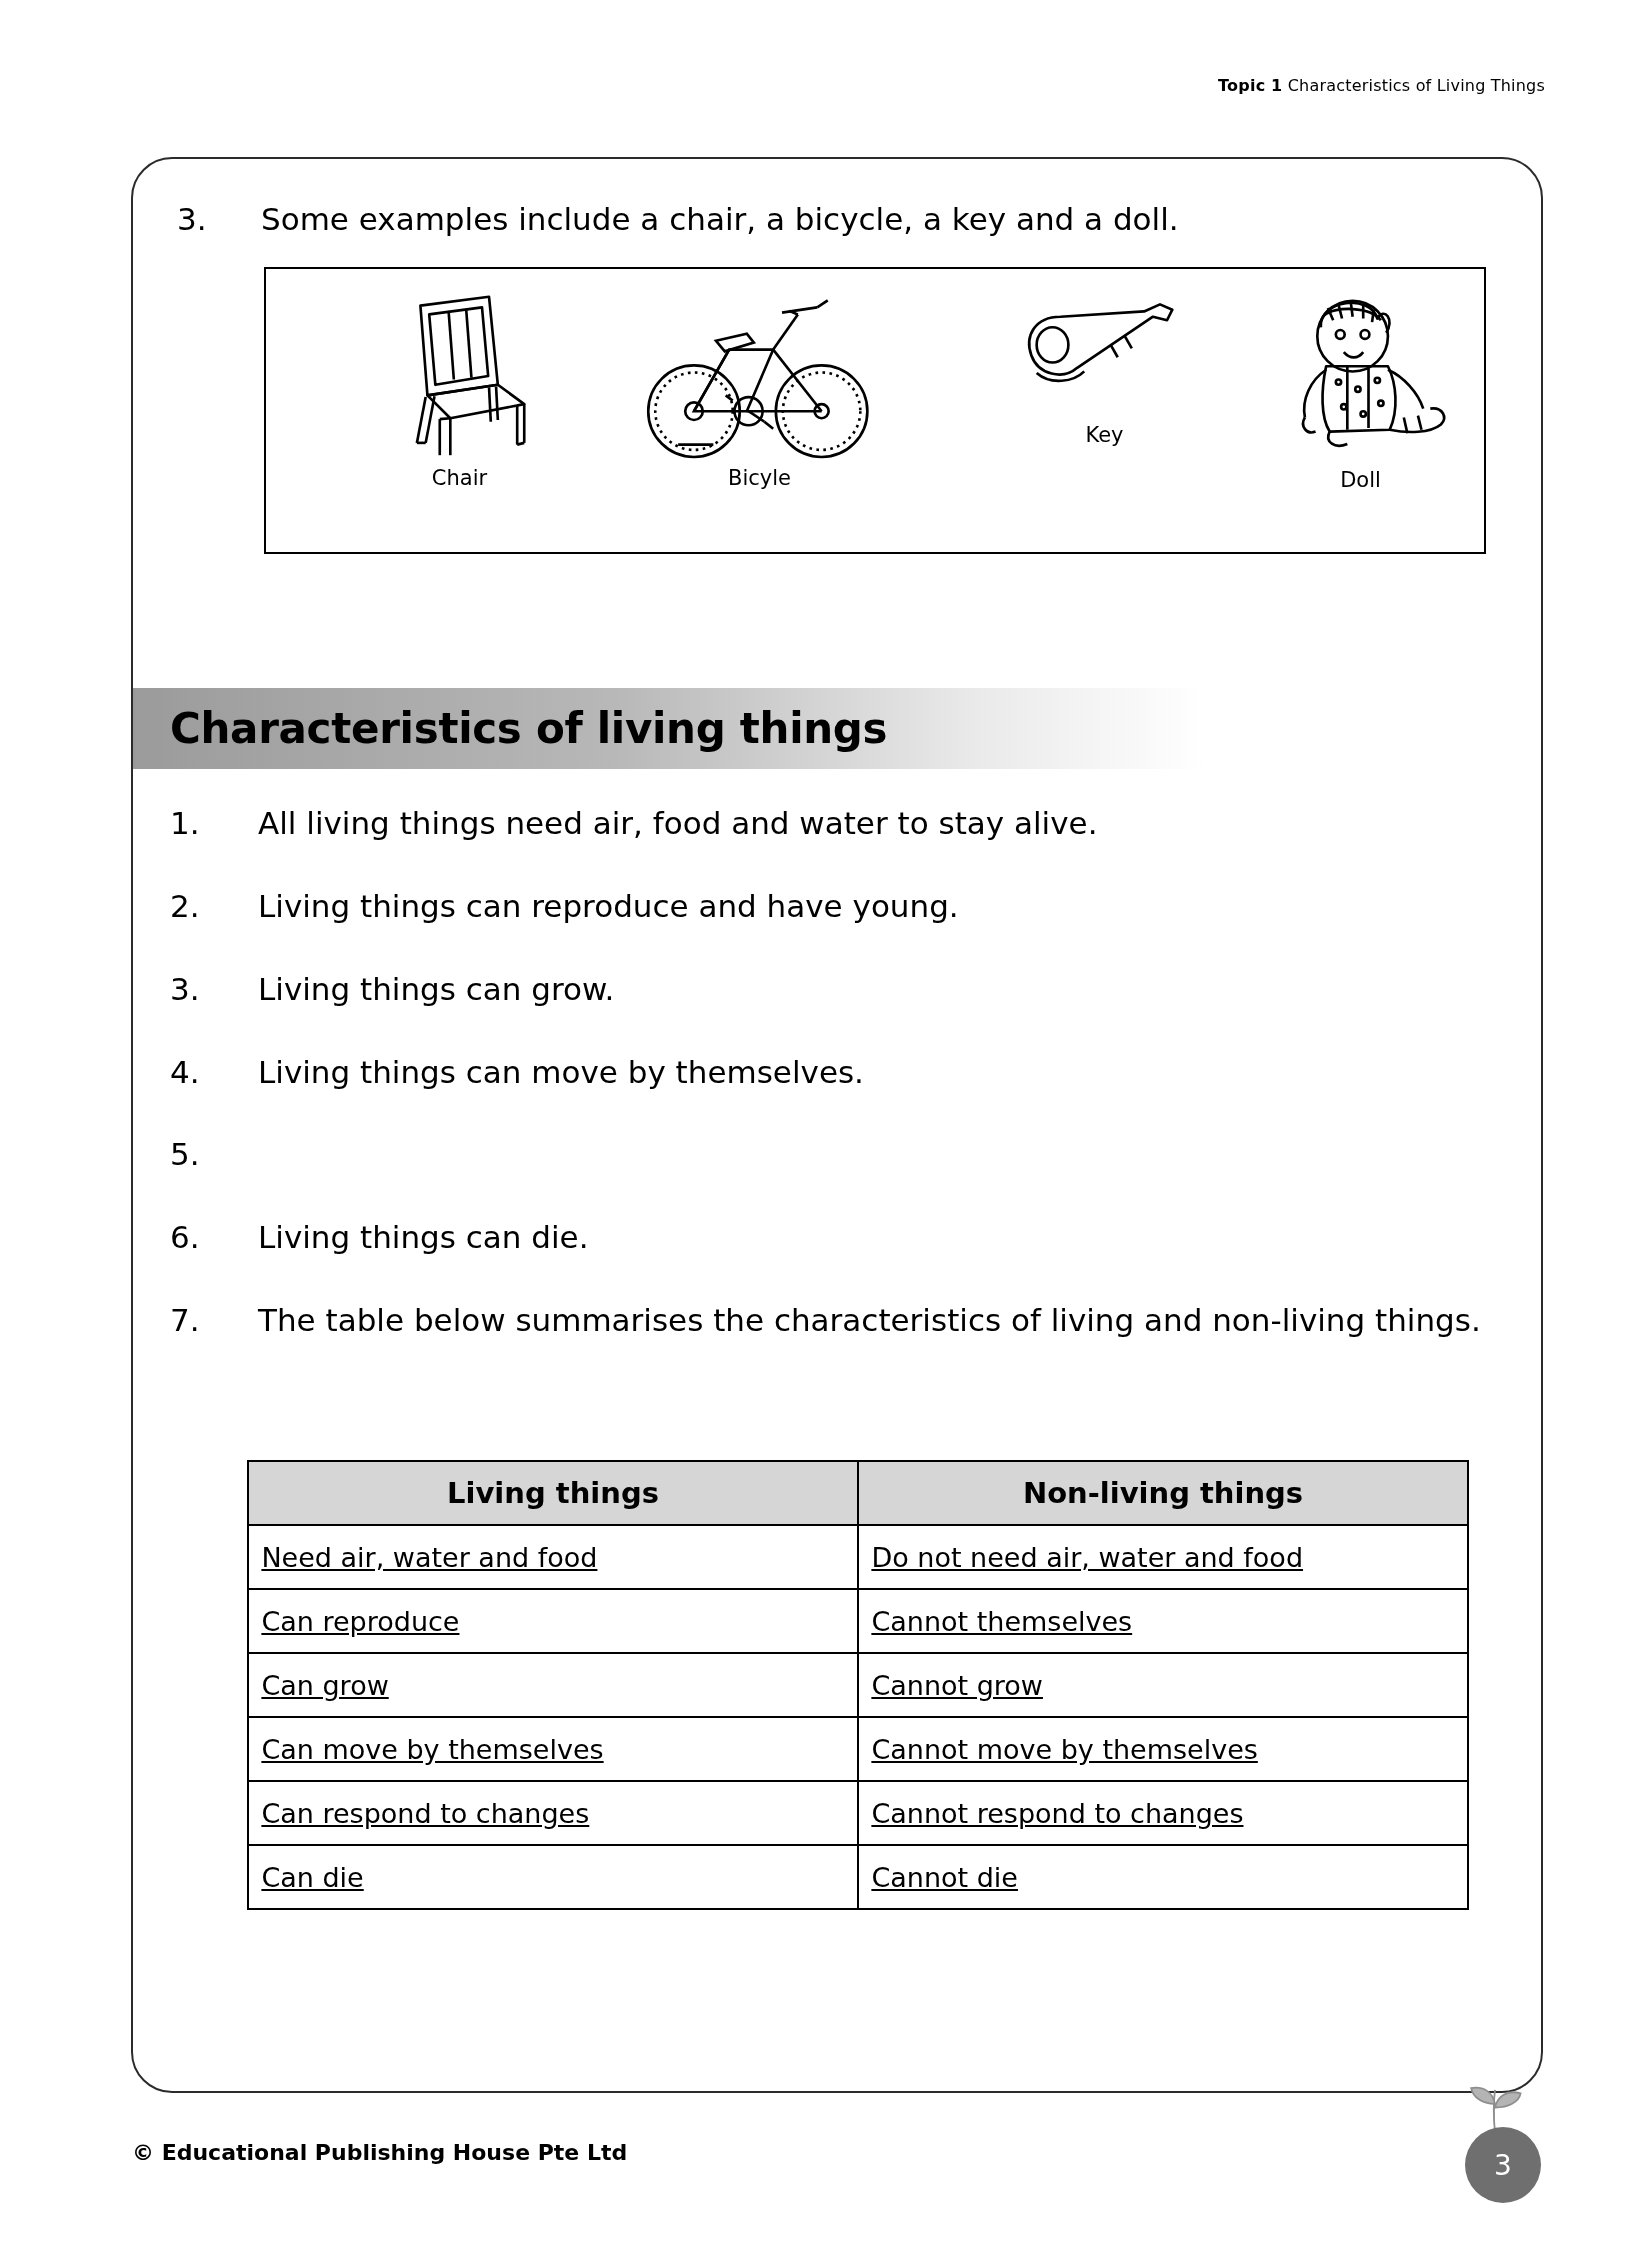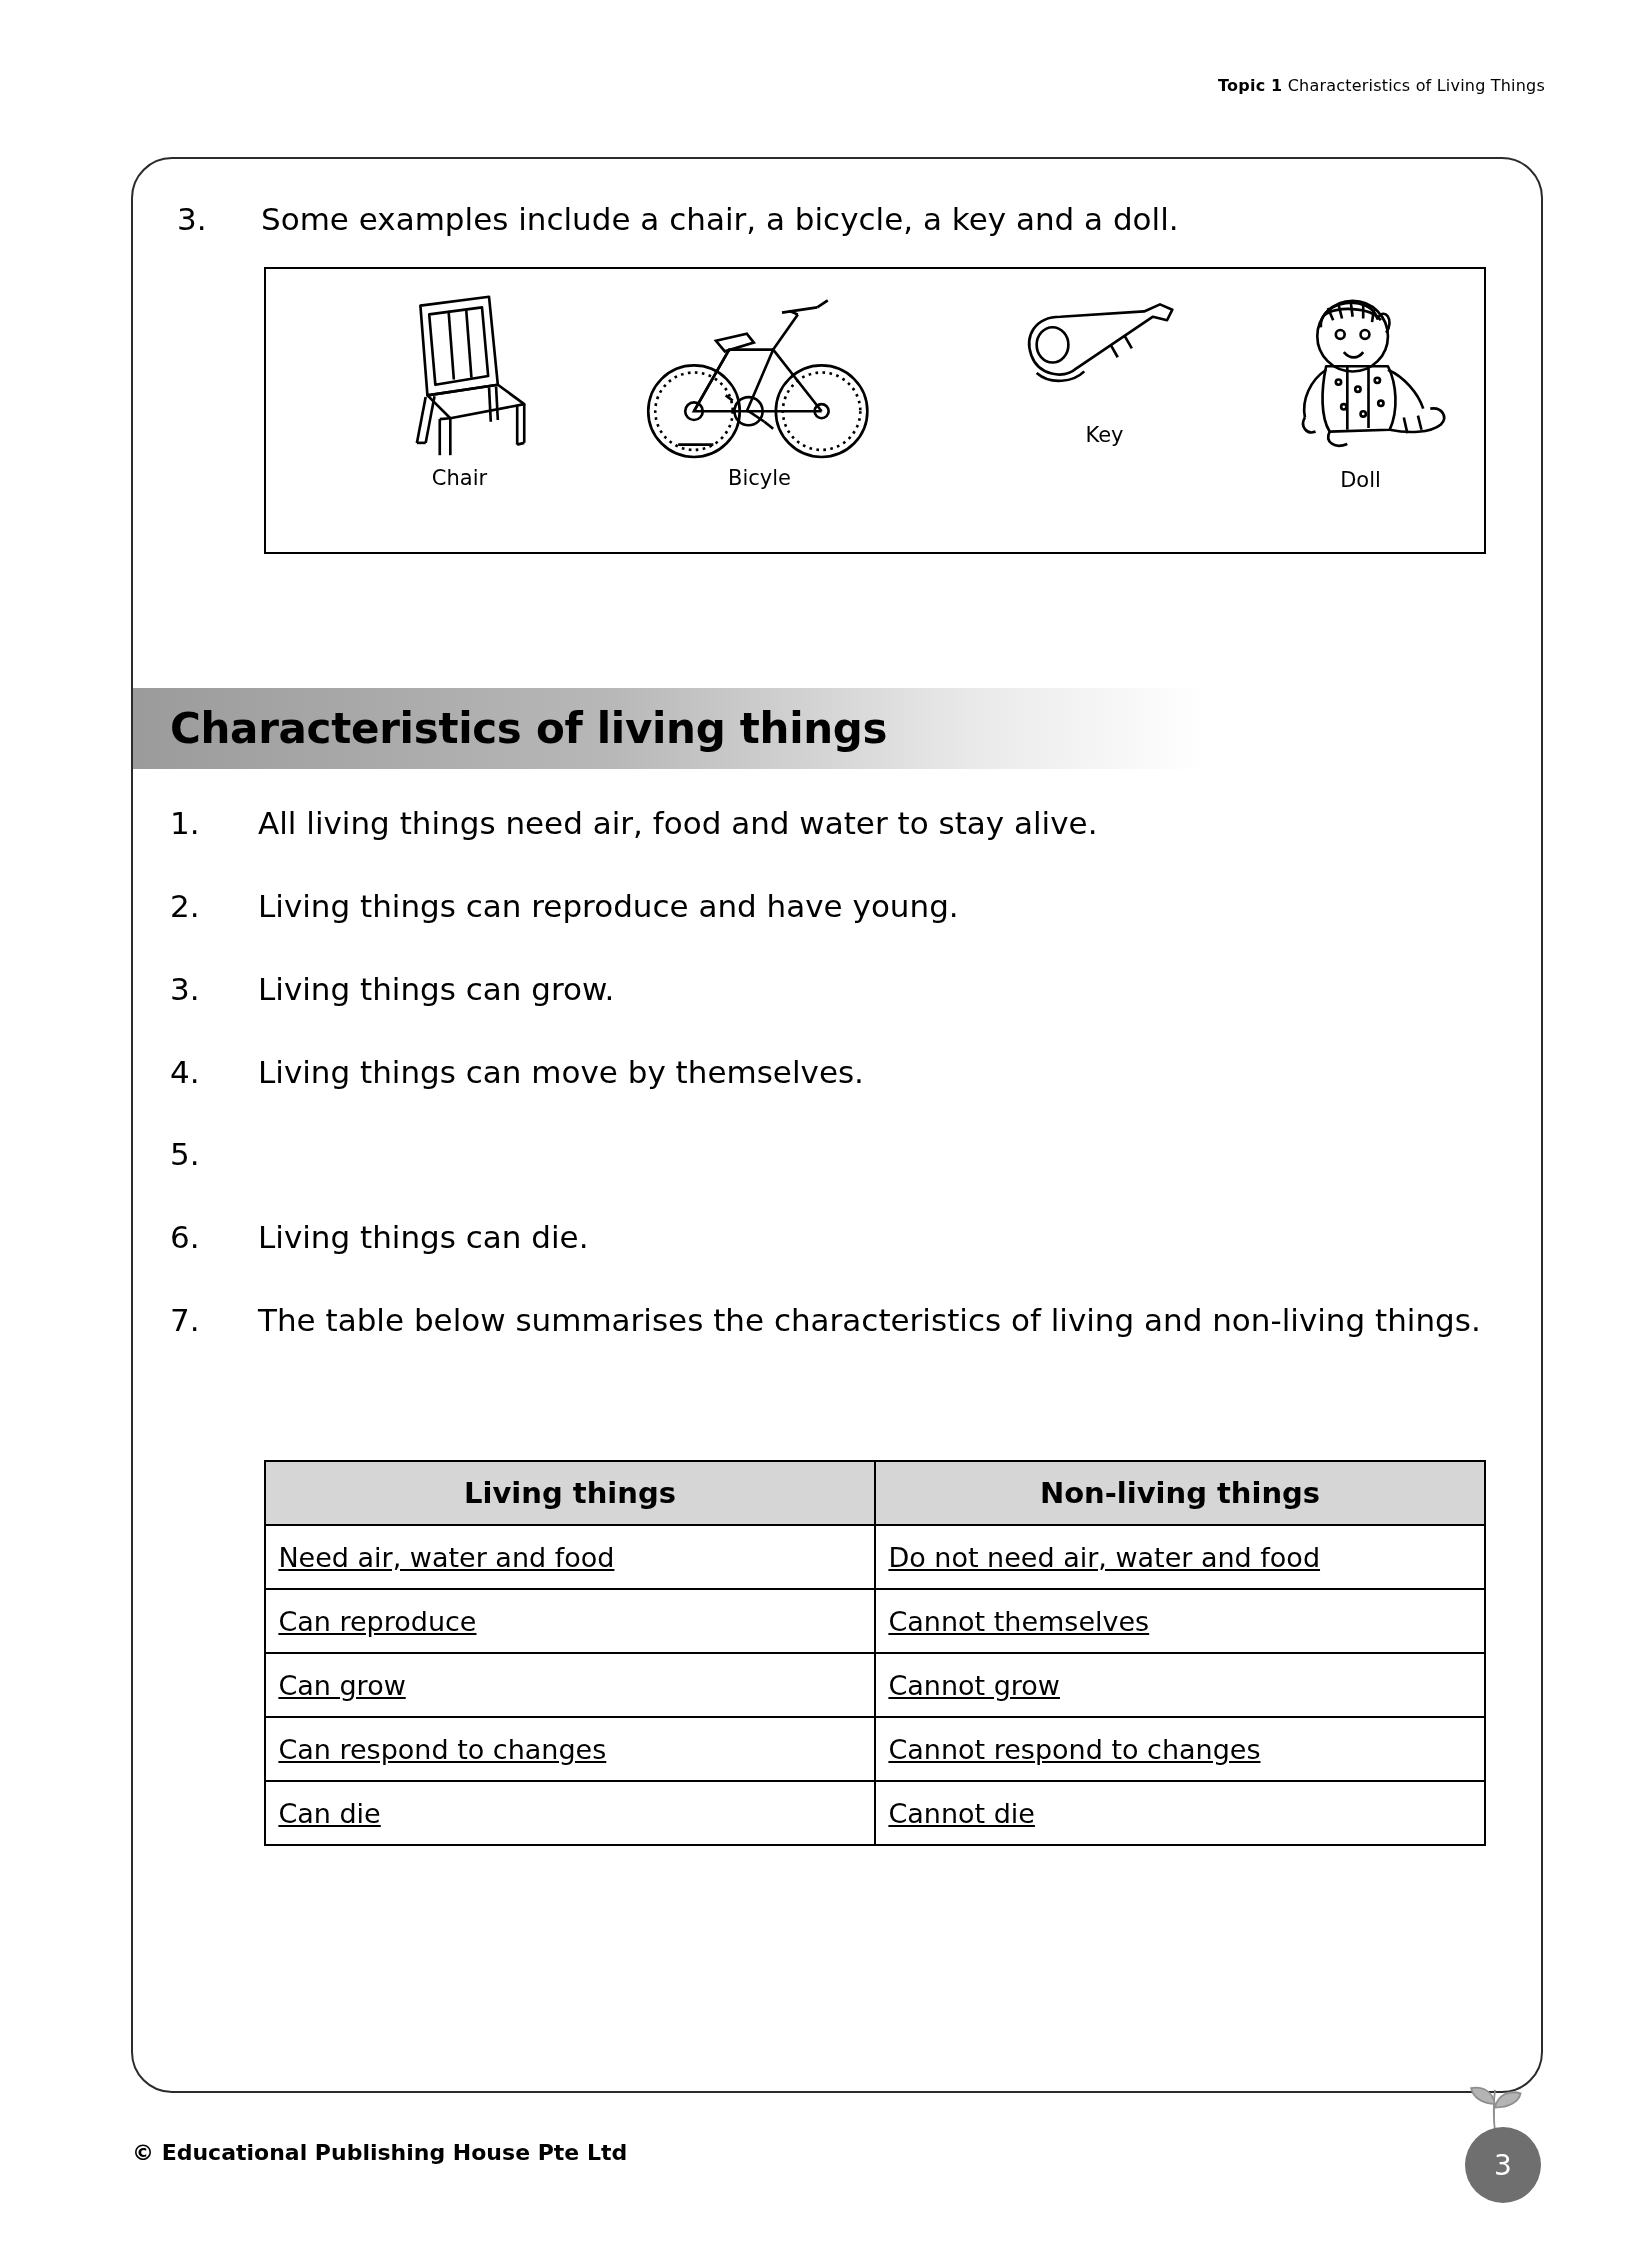--- a/index.html
+++ b/index.html
@@ -108,21 +108,21 @@
     left: 37px;
     top: 644px;
     width: 1341px;
   }
   .main-list .list-item { margin-bottom: 41px; }
   .main-list .list-num { width: 88px; flex: 0 0 88px; }
 
   
   .table-wrap {
     position: absolute;
-    left: 131px;
+    left: 114px;
     top: 1301px;
     width: 1222px;
   }
   table.summary {
     border-collapse: collapse;
     width: 100%;
     table-layout: fixed;
   }
   table.summary th, table.summary td {
     border: 2.6px solid #000;
@@ -328,20 +328,24 @@
         </tr>
         <tr>
           <td>Can reproduce</td>
           <td>Cannot themselves</td>
         </tr>
         <tr>
           <td>Can grow</td>
           <td>Cannot grow</td>
         </tr>
         <tr>
+          <td>Can move by themselves</td>
+          <td>Cannot move by themselves</td>
+        </tr>
+        <tr>
           <td>Can respond to changes</td>
           <td>Cannot respond to changes</td>
         </tr>
         <tr>
           <td>Can die</td>
           <td>Cannot die</td>
         </tr>
       </tbody>
     </table>
   </div>

